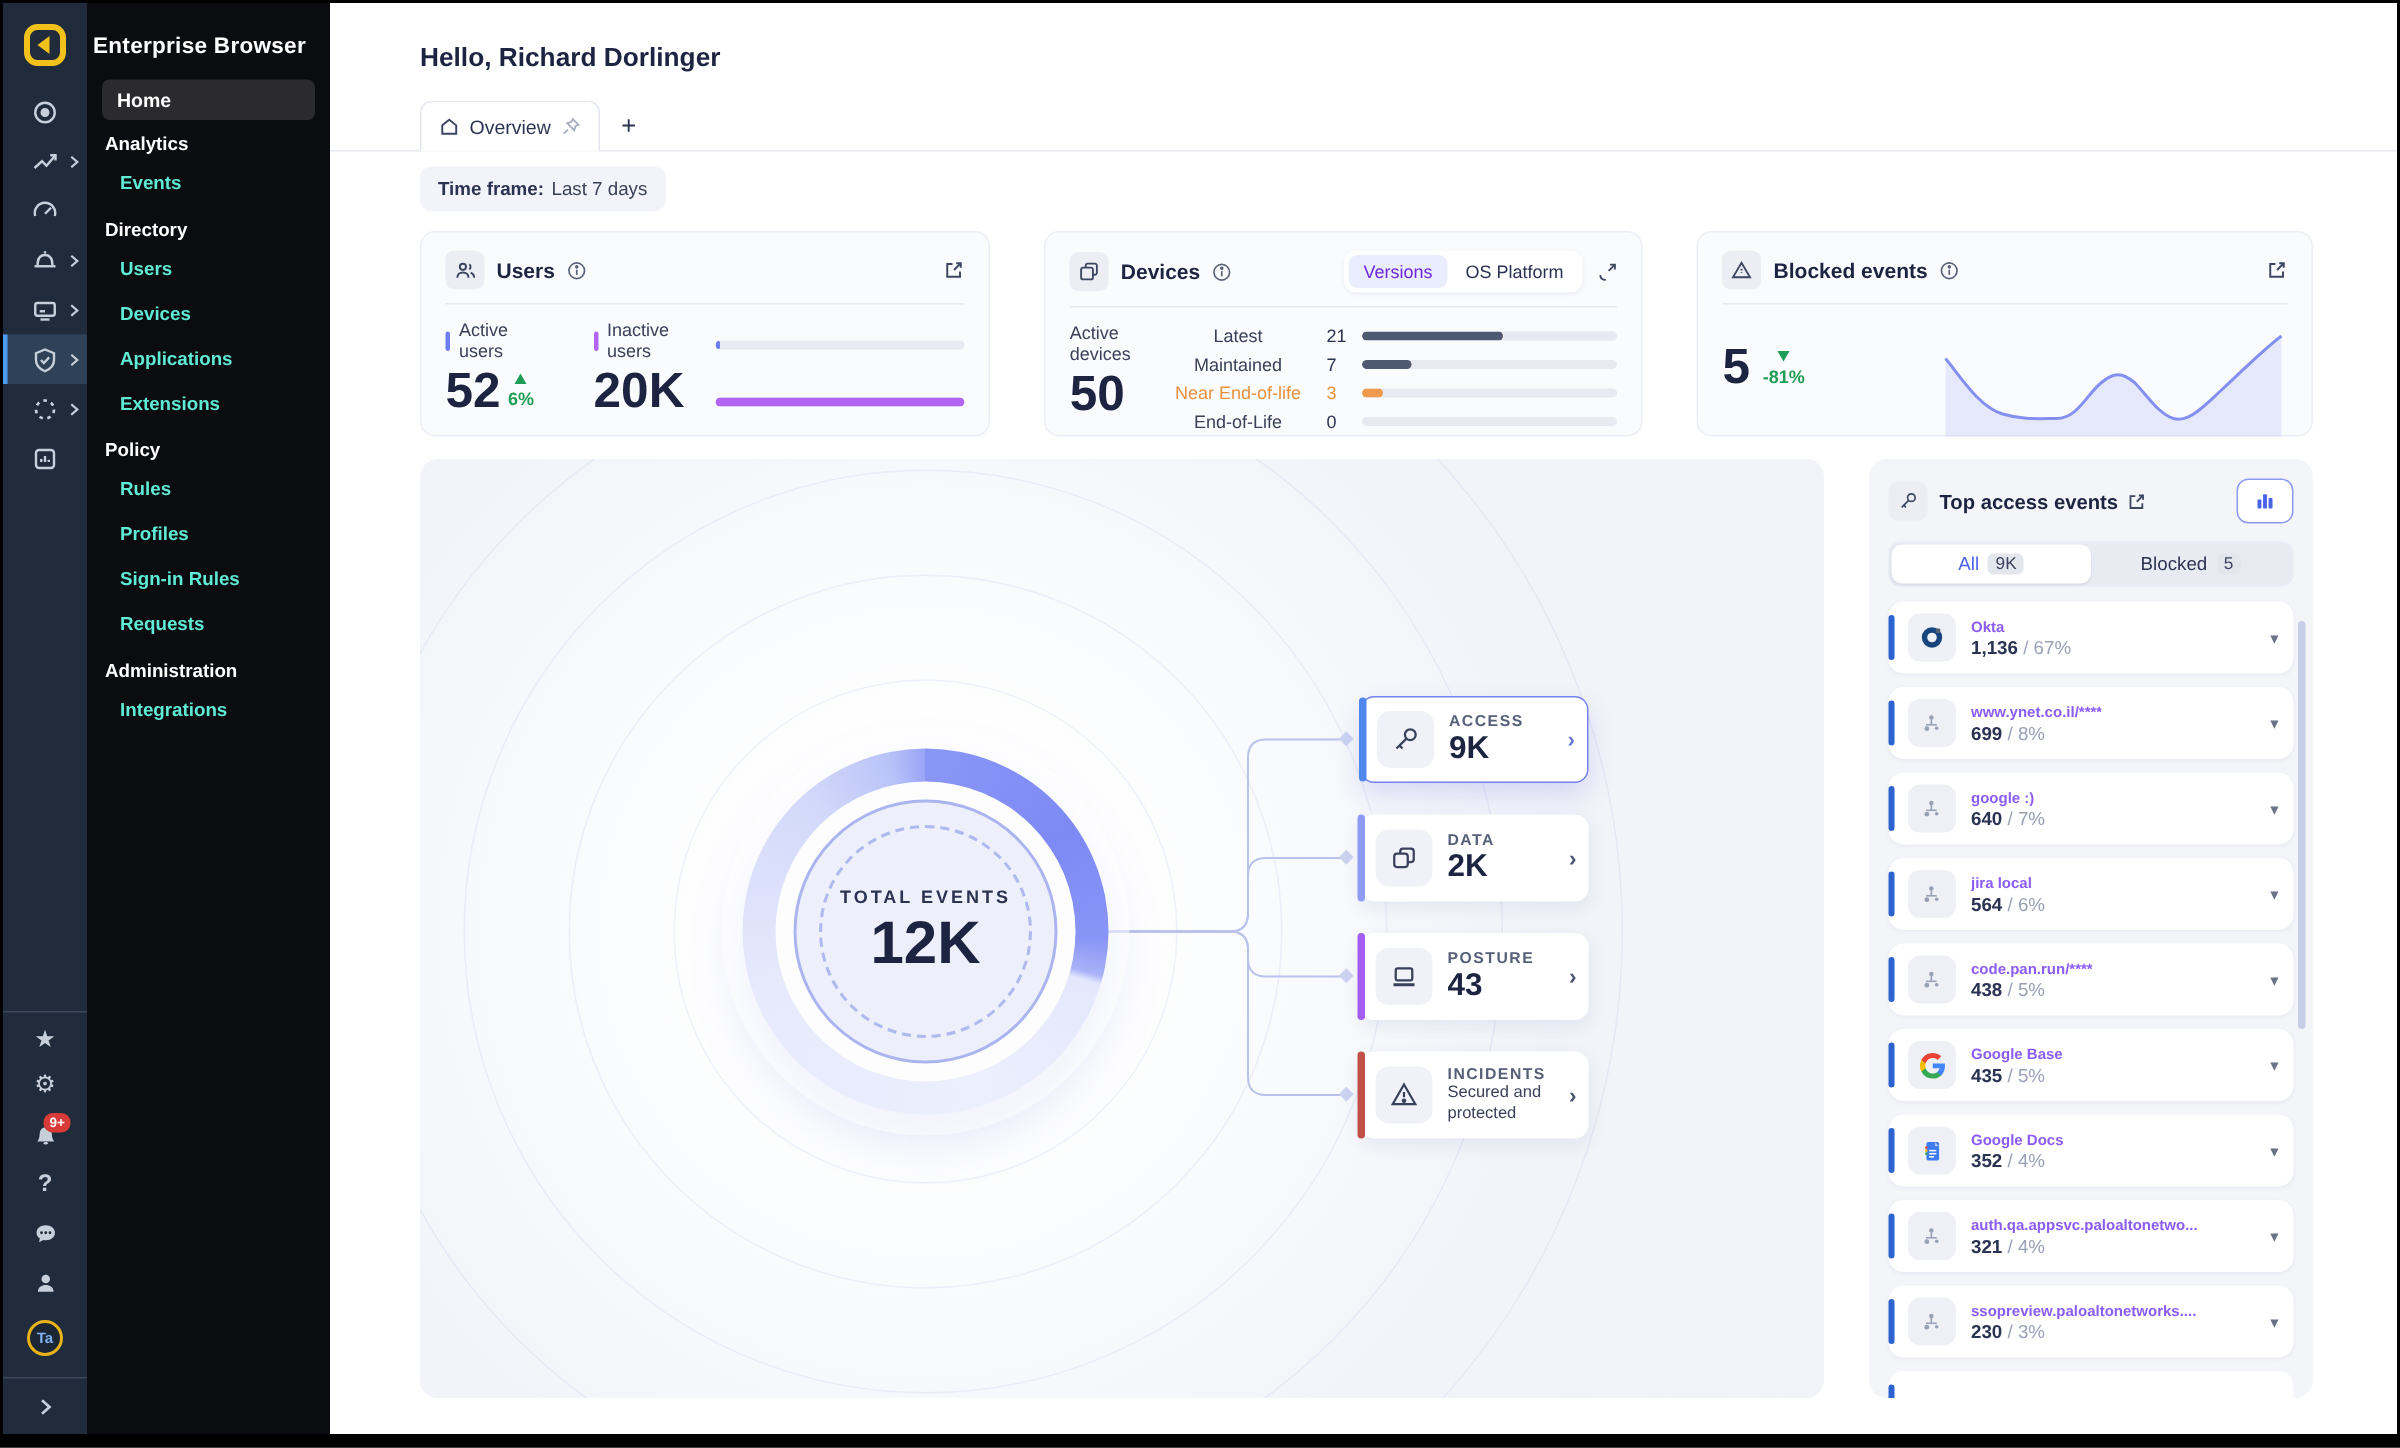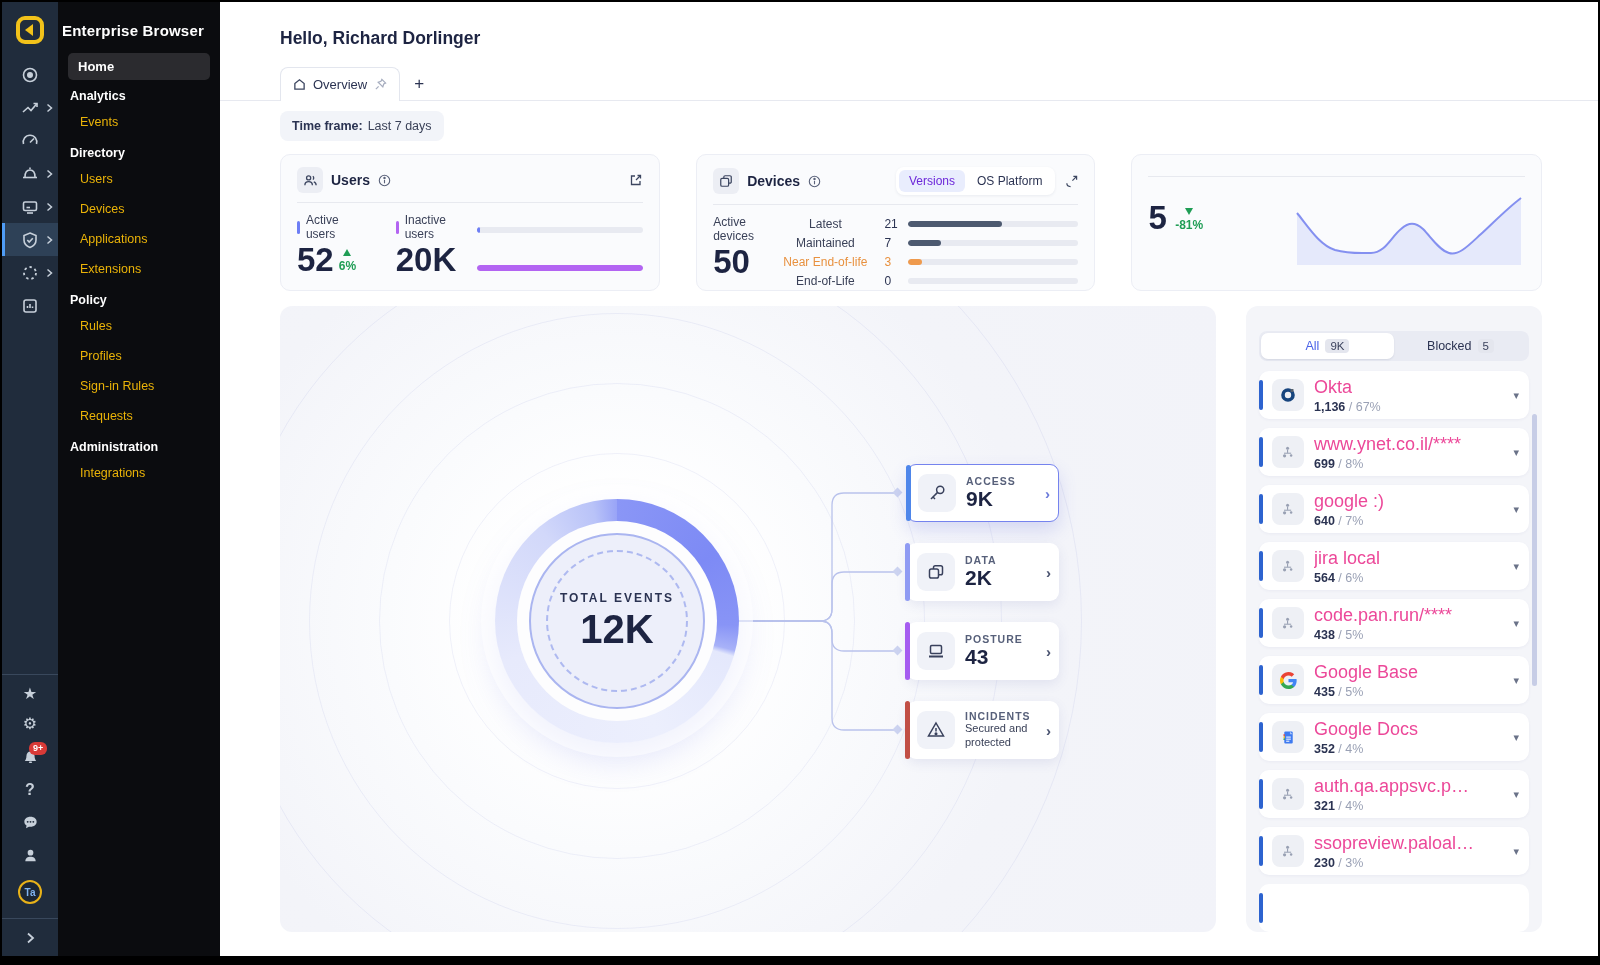--- a/index.html
+++ b/index.html
@@ -27,21 +27,21 @@
                background:#1b2634; font-weight:700; }
   .rail-collapse { border-top:1px solid #39485c; margin-top:6px; height:38px; }
 
   
   .nav { width:162px; background:#0b0c0f; color:#fff; flex-shrink:0; padding:14px 0 0 0; }
   .brand { font-size:15px; font-weight:700; padding:6px 12px 14px 4px; letter-spacing:.2px; }
   .nav-item-top { margin:0 10px; height:27px; display:flex; align-items:center; padding:0 10px;
                   border-radius:5px; font-size:13px; font-weight:700; cursor:pointer; }
   .nav-item-top.active { background:#2b2b2f; }
   .nav-section { padding:9px 12px 4px 12px; font-size:12.5px; font-weight:700; }
-  .nav-item { padding:8px 12px 8px 22px; font-size:12.5px; color:#eab308; cursor:pointer; }
+  .nav-item { padding:8px 12px 8px 22px; font-size:12.5px; color:#5eead4; cursor:pointer;font-weight:bold; }
 
   
   .main { flex:1; background:#fff; position:relative; overflow:hidden; }
   .greeting { font-size:17.5px; font-weight:700; color:#1d2442; padding:26px 0 0 60px; }
   .tabbar { position:relative; margin-top:18px; height:34px; border-bottom:1px solid #e7e9f0;
             display:flex; align-items:flex-end; padding-left:60px; }
   .tab { height:34px; background:#fff; border:1px solid #e3e6ee; border-bottom:none;
          border-radius:8px 8px 0 0; display:flex; align-items:center; gap:7px;
          padding:0 12px; font-size:13px; color:#2b3352; position:relative; top:1px; cursor:pointer; }
   .tab-plus { font-size:17px; color:#2b3352; margin-left:14px; padding-bottom:6px; cursor:pointer; }
@@ -128,22 +128,22 @@
             color:#2b3352; border-radius:7px; cursor:pointer; }
   .te-tab.on { background:#fff; color:#4b63e8; box-shadow:0 1px 2px rgba(40,50,90,.10); }
   .te-badge { background:#e4e6ee; border-radius:4px; padding:1px 5px; font-size:11.5px; color:#3a415c; }
   .te-list { margin-top:10px; }
   .te-item { position:relative; background:#fff; border-radius:10px; height:48px; margin-bottom:9px;
              display:flex; align-items:center; padding:0 10px 0 13px; box-shadow:0 1px 3px rgba(60,70,130,.06); cursor:pointer; }
   .te-item::before { content:""; position:absolute; left:0; top:9px; bottom:9px; width:4px;
                      border-radius:3px; background:#2d63cf; }
   .fav { width:32px; height:32px; border-radius:8px; background:#eef0f5; display:flex; align-items:center;
          justify-content:center; margin-right:10px; flex-shrink:0; }
-  .te-name { font-size:18px; color:#ec4899; line-height:1.3; white-space:nowrap; overflow:hidden;
-             text-overflow:ellipsis; max-width:165px; }
+  .te-name { font-size:10px; color:#8b5cf6; line-height:1.3; white-space:nowrap; overflow:hidden;
+             text-overflow:ellipsis; max-width:165px;font-weight:bold; }
   .te-nums { font-size:12.5px; color:#9aa1b5; }
   .te-nums b { color:#2b3352; font-weight:700; }
   .te-chev { margin-left:auto; color:#6a7288; font-size:11px; }
   .te-scroll { position:absolute; right:5px; top:108px; width:5px; height:272px; border-radius:3px; background:#c7cde6; }
 
   svg { overflow:visible; }
 </style>
 </head>
 <body>
 
@@ -428,20 +428,41 @@
                   <span class="val">0</span>
                   <span class="track">
                     <span class="fill" style="background: rgb(77, 90, 112); display: block; width: 0%;"></span>
                   </span>
                 </div>
             </div>
           </div>
         </div>
 
         <div class="card">
+          <div class="card-head">
+            <div class="icon-box">
+              <svg width="14" height="14" viewBox="0 0 16 16" fill="none" stroke="currentColor" stroke-width="1.4">
+                <path d="M8 2.5 L14.5 13.5 H1.5 Z"></path>
+                  <line x1="8" y1="7" x2="8" y2="10" stroke-dasharray="1.4 1.1"></line>
+              </svg>
+            </div>
+            <span class="card-title">Blocked events</span>
+            <svg width="13" height="13" viewBox="0 0 14 14" fill="none" stroke="#5a627a" stroke-width="1.2">
+                <circle cx="7" cy="7" r="5.6"></circle>
+                <line x1="7" y1="6.2" x2="7" y2="10"></line>
+                <circle cx="7" cy="4.2" r="0.7" fill="#5a627a"></circle>
+              </svg>
+            <div class="head-right">
+              <svg width="14" height="14" viewBox="0 0 14 14" fill="none" stroke="#3c4660" stroke-width="1.3">
+                  <path d="M11 8 V11.5 H2.5 V3 H6"></path>
+                  <path d="M8.5 2.5 H11.5 V5.5"></path>
+                  <line x1="11.5" y1="2.5" x2="7" y2="7"></line>
+                </svg>
+            </div>
+          </div>
           <div class="card-div"></div>
           <div class="blocked-flex">
             <div style="margin-top:12px;">
               <span class="big">5</span>
               <span class="delta green" style="vertical-align:14px;margin-left:4px;">
                   <span class="tri-down"></span>
                   <span>-81%</span>
                 </span>
             </div>
             <svg class="blocked-chart" width="232" height="72" viewBox="0 0 232 72">
@@ -541,20 +562,44 @@
             </div>
             <div>
               <div class="node-label">INCIDENTS</div>
               <div class="node-desc">Secured and protected</div>
             </div>
             <span class="node-chev" style="color:#4a5370;">›</span>
           </div>
         </div>
 
         <div class="top-events">
+          <div class="te-head">
+            <div class="icon-box">
+              <svg width="14" height="14" viewBox="0 0 20 20" fill="none" stroke="currentColor" stroke-width="1.6">
+                <circle cx="13.2" cy="6.8" r="3.6"></circle>
+                  <line x1="10.6" y1="9.4" x2="4" y2="16"></line>
+                  <line x1="6" y1="14" x2="8" y2="16"></line>
+              </svg>
+            </div>
+            <span class="te-title">
+              <span>Top access events</span>
+              <svg width="13" height="13" viewBox="0 0 14 14" fill="none" stroke="#3c4660" stroke-width="1.3">
+                  <path d="M11 8 V11.5 H2.5 V3 H6"></path>
+                  <path d="M8.5 2.5 H11.5 V5.5"></path>
+                  <line x1="11.5" y1="2.5" x2="7" y2="7"></line>
+                </svg>
+            </span>
+            <div class="te-chart-btn">
+              <svg width="14" height="14" viewBox="0 0 14 14" fill="currentColor">
+                <rect x="2" y="6" width="2.6" height="6" rx="0.6"></rect>
+                  <rect x="5.7" y="2.5" width="2.6" height="9.5" rx="0.6"></rect>
+                  <rect x="9.4" y="5" width="2.6" height="7" rx="0.6"></rect>
+              </svg>
+            </div>
+          </div>
 
           <div class="te-tabs">
             <div class="te-tab on">
               <span>All</span>
               <span class="te-badge">9K</span>
             </div>
             <div class="te-tab">
               <span>Blocked</span>
               <span class="te-badge">5</span>
             </div>

